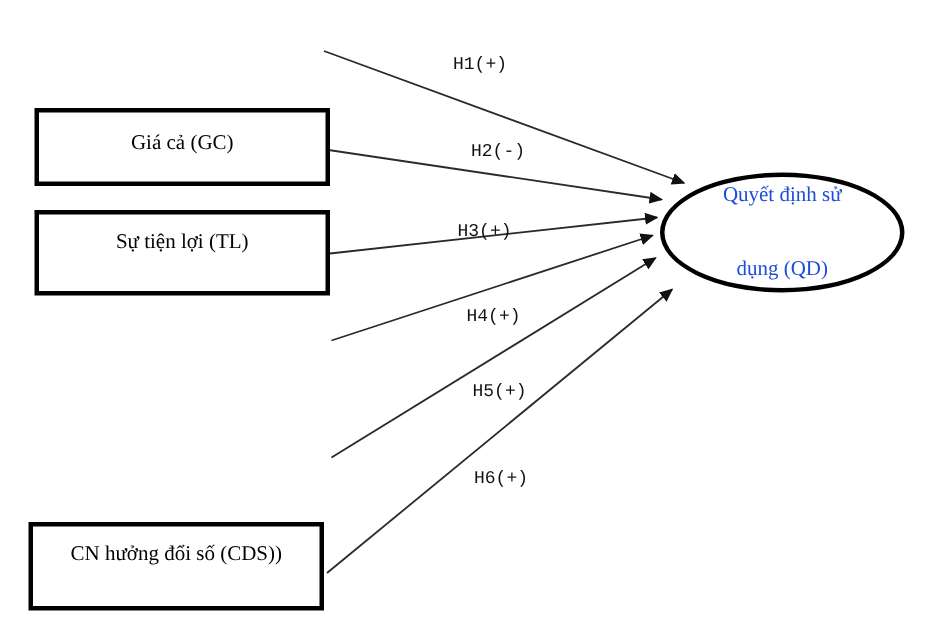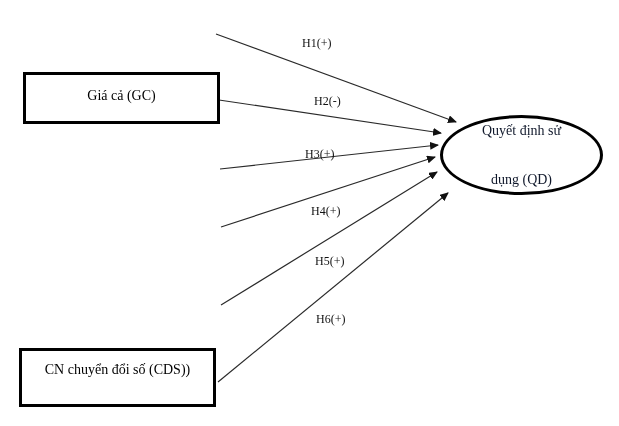--- a/index.html
+++ b/index.html
@@ -6,27 +6,27 @@
   #canvas{
     position:relative;width:619px;height:426px;background:#ffffff;overflow:hidden;
     font-family:"Liberation Serif",serif;
   }
   .box{
     position:absolute;box-sizing:border-box;border:3px solid #000;background:#fff;
     display:flex;align-items:center;justify-content:center;text-align:center;
     font-size:14px;color:#000;line-height:1.15;
   }
   .hlabel{
-    position:absolute;font-family:Liberation Serif, serif;
+    position:absolute;font-family:Liberation Mono, monospace;
     font-size:12px;color:#111;white-space:nowrap;
   }
   .ellipse{
     position:absolute;box-sizing:border-box;border:3px solid #000;border-radius:50%;
     background:#fff;display:flex;flex-direction:column;align-items:center;justify-content:center;
-    font-size:14px;color:#0f172a;text-align:left;line-height:21px;gap:28px;
+    font-size:14px;color:#1d4ed8;text-align:left;line-height:21px;gap:28px;
   }
   svg.connectors{position:absolute;left:0;top:0;width:619px;height:426px;}
 </style>
 </head>
 <body>
 
 <div id="canvas">
 
   <svg class="connectors" viewBox="0 0 619 426" xmlns="http://www.w3.org/2000/svg">
     <defs>
@@ -40,25 +40,28 @@
     <line x1="221" y1="227" x2="435" y2="157" stroke="#2a2a2a" stroke-width="1.2" marker-end="url(#ah)"></line>
     <line x1="221" y1="305" x2="437" y2="172" stroke="#2a2a2a" stroke-width="1.2" marker-end="url(#ah)"></line>
     <line x1="218" y1="382" x2="448" y2="193" stroke="#2a2a2a" stroke-width="1.2" marker-end="url(#ah)"></line>
   </svg>
 
 
   <div class="box" style="left:23px;top:72px;width:197px;height:52px;padding-bottom:4px">
     <span>Giá cả (GC)</span>
   </div>
 
+  <div class="box" style="left:23px;top:140px;width:197px;height:57px;padding-bottom:13px">
+    <span>Sự tiện lợi (TL)</span>
+  </div>
 
 
 
   <div class="box" style="left:19px;top:348px;width:197px;height:59px;padding-bottom:15px">
-    <span>CN chuyển đổi số (CDS))</span>
+    <span>CN hưởng đổi số (CDS))</span>
   </div>
 
   <span class="hlabel" style="left:302px;top:36px">H1(+)</span>
   <span class="hlabel" style="left:314px;top:94px">H2(-)</span>
   <span class="hlabel" style="left:305px;top:147px">H3(+)</span>
   <span class="hlabel" style="left:311px;top:204px">H4(+)</span>
   <span class="hlabel" style="left:315px;top:254px">H5(+)</span>
   <span class="hlabel" style="left:316px;top:312px">H6(+)</span>
 
   <div class="ellipse" style="left:440px;top:115px;width:163px;height:80px">

